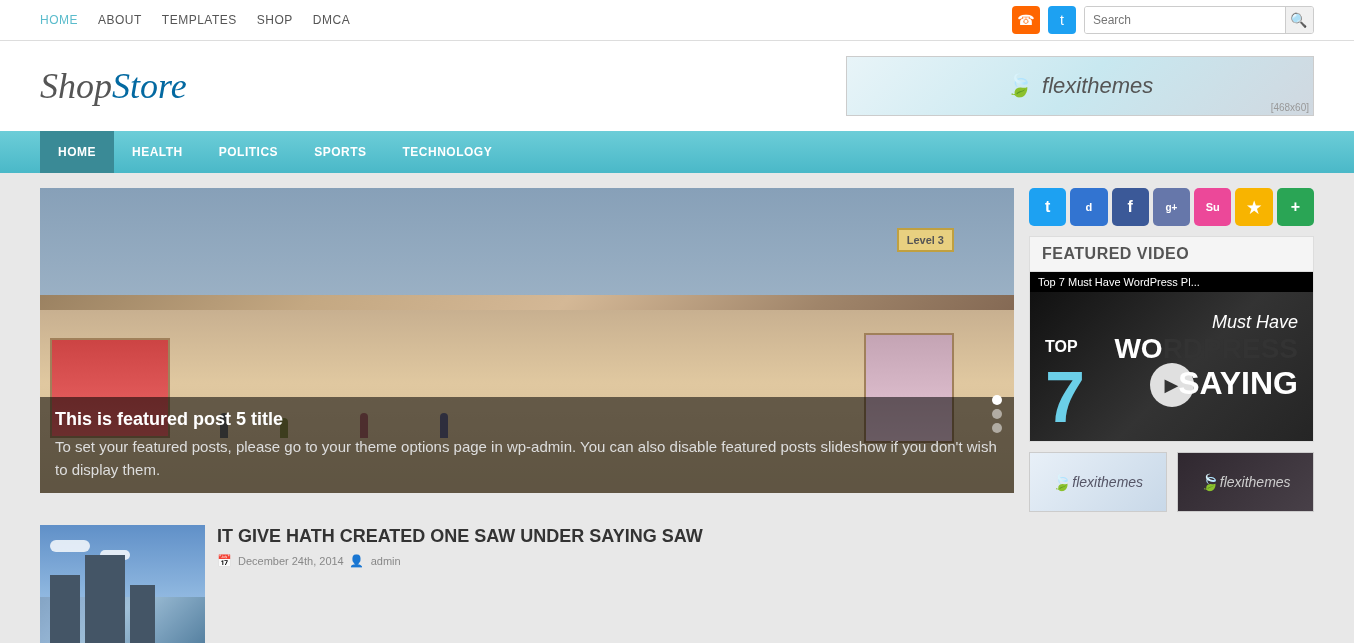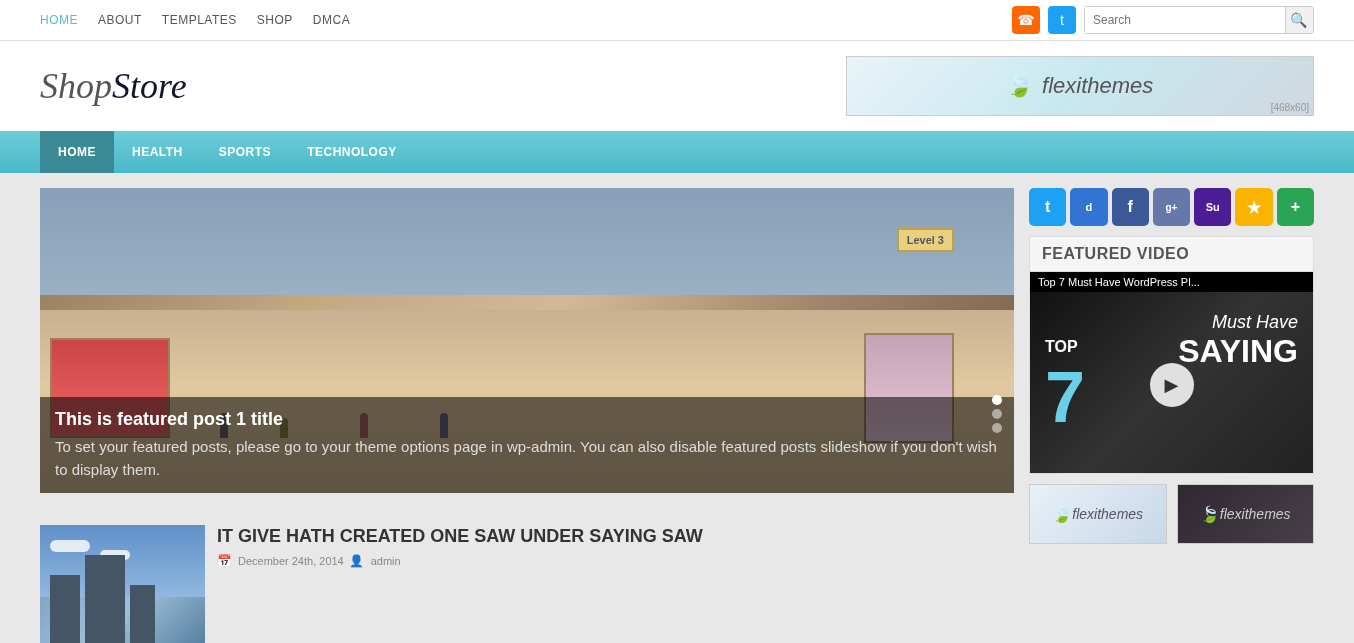--- a/index.html
+++ b/index.html
@@ -39,21 +39,21 @@
     }
 
     
     #header {
       background: #fff;
       display: flex; align-items: center; justify-content: space-between;
       padding: 15px 40px;
     }
     #logo { font-size: 36px; }
     #logo .shop { font-family: Georgia, serif; font-style: italic; color: #555; }
-    #logo .store { font-family: Georgia, serif; font-style: italic; color: #0f172a; }
+    #logo .store { font-family: Georgia, serif; font-style: italic; color: #0369a1; }
     #banner-ad {
       background: linear-gradient(135deg, #e8f4f8 0%, #c8e8f0 50%, #d0d8e0 100%);
       width: 468px; height: 60px;
       display: flex; align-items: center; justify-content: center;
       border: 1px solid #ccc; position: relative;
     }
     #banner-ad .flexi-logo { display: flex; align-items: center; gap: 8px; }
     #banner-ad .flexi-text { font-size: 22px; color: #555; font-style: italic; }
     #banner-ad .ad-size { position: absolute; bottom: 2px; right: 4px; font-size: 10px; color: #999; margin-left: 47px; }
 
@@ -162,35 +162,35 @@
       display: flex; gap: 4px; margin-bottom: 10px;
     }
     .soc-icon {
       width: 38px; height: 38px; border-radius: 5px;
       display: flex; align-items: center; justify-content: center;
       font-size: 16px; cursor: pointer; color: #fff; font-weight: bold;
     }
     .soc-twitter { background: #1da1f2; }
     .soc-delicious { background: #3274d1; }
     .soc-facebook { background: #3b5998; }
-    .soc-stumble { background: #4c1d95; }
+    .soc-stumble { background: #ec4899; }
     .soc-star { background: #f8b400; }
     .soc-plus { background: #2aa555; }
 
     
     #featured-video-box {
       border: 1px solid #ddd; background: #fff;
     }
     #featured-video-header {
       background: #f5f5f5; border-bottom: 1px solid #ddd;
       padding: 8px 12px; font-weight: bold; font-size: 16px; letter-spacing: 0.5px;
       text-transform: uppercase; color: #555;
     }
     #video-thumb {
-      width: 100%; height: 201px;
+      width: 100%; height: 169px;
       background: #fca5a5;
       position: relative; overflow: hidden; cursor: pointer;
     }
     #video-title-bar {
       background: #000; color: #fff; padding: 4px 8px; font-size: 11px;
     }
     #video-play-area {
       width: 100%; height: 186px;
       background: linear-gradient(135deg, #111 0%, #333 50%, #222 100%);
       display: flex; align-items: center; justify-content: center;
@@ -263,20 +263,21 @@
       <span style="font-size:22px;">🍃</span>
       <span class="flexi-text">flexithemes</span>
     </div>
     <span class="ad-size">[468x60]</span>
   </div>
 </div>
 
 <nav id="nav-bar">
   <a class="nav-item active">HOME</a>
   <a class="nav-item">HEALTH</a>
+  <a class="nav-item">POLITICS</a>
   <a class="nav-item">SPORTS</a>
   <a class="nav-item">TECHNOLOGY</a>
 </nav>
 
 <div id="main-content">
 
   <div id="center-col">
 
     <div id="featured-slider">
       <div id="featured-img">
@@ -286,21 +287,21 @@
         <div class="level-sign">Level 3</div>
 
         <div class="store-front store1"></div>
         <div class="store-front store2" style="right:60px;bottom:50px;width:90px;height:110px;background:linear-gradient(to bottom,#c4a4b4,#e8c8d8);"></div>
         <div class="people" style="left:180px;bottom:55px;"></div>
         <div class="people" style="left:240px;bottom:55px;background:#884;height:20px;"></div>
         <div class="people" style="left:320px;bottom:55px;background:#a66;"></div>
         <div class="people" style="left:400px;bottom:55px;background:#668;"></div>
       </div>
       <div id="featured-overlay">
-        <div id="featured-title">This is featured post 1 title</div>
+        <div id="featured-title">This is featured post 5 title</div>
         <div id="featured-desc">To set your featured posts, please go to your theme options page in wp-admin. You can also disable featured posts slideshow if you don't wish to display them.</div>
       </div>
       <div id="slider-nav">
         <div class="slider-dot active"></div>
         <div class="slider-dot"></div>
         <div class="slider-dot"></div>
       </div>
     </div>
 
     <div id="post-row">
@@ -341,20 +342,23 @@
       <div id="featured-video-header">FEATURED VIDEO</div>
       <div id="video-thumb">
         <div id="video-title-bar">Top 7 Must Have WordPress Pl...</div>
         <div id="video-play-area">
           <div class="video-text-bg">
             <div class="vt-top">TOP</div>
             <div class="vt-num">7</div>
           </div>
           <div class="vt-right">
             <div class="vt-must">Must Have</div>
+            <div>
+              <span class="vt-wp">WO</span><span class="vt-press">RDPRESS</span>
+            </div>
             <div class="vt-plugins">SAYING</div>
           </div>
           <div id="play-btn">▶</div>
         </div>
       </div>
     </div>
 
     <div id="bottom-ad-row">
       <div class="bottom-ad bottom-ad-1">
         <span style="font-size:16px;">🍃</span>

